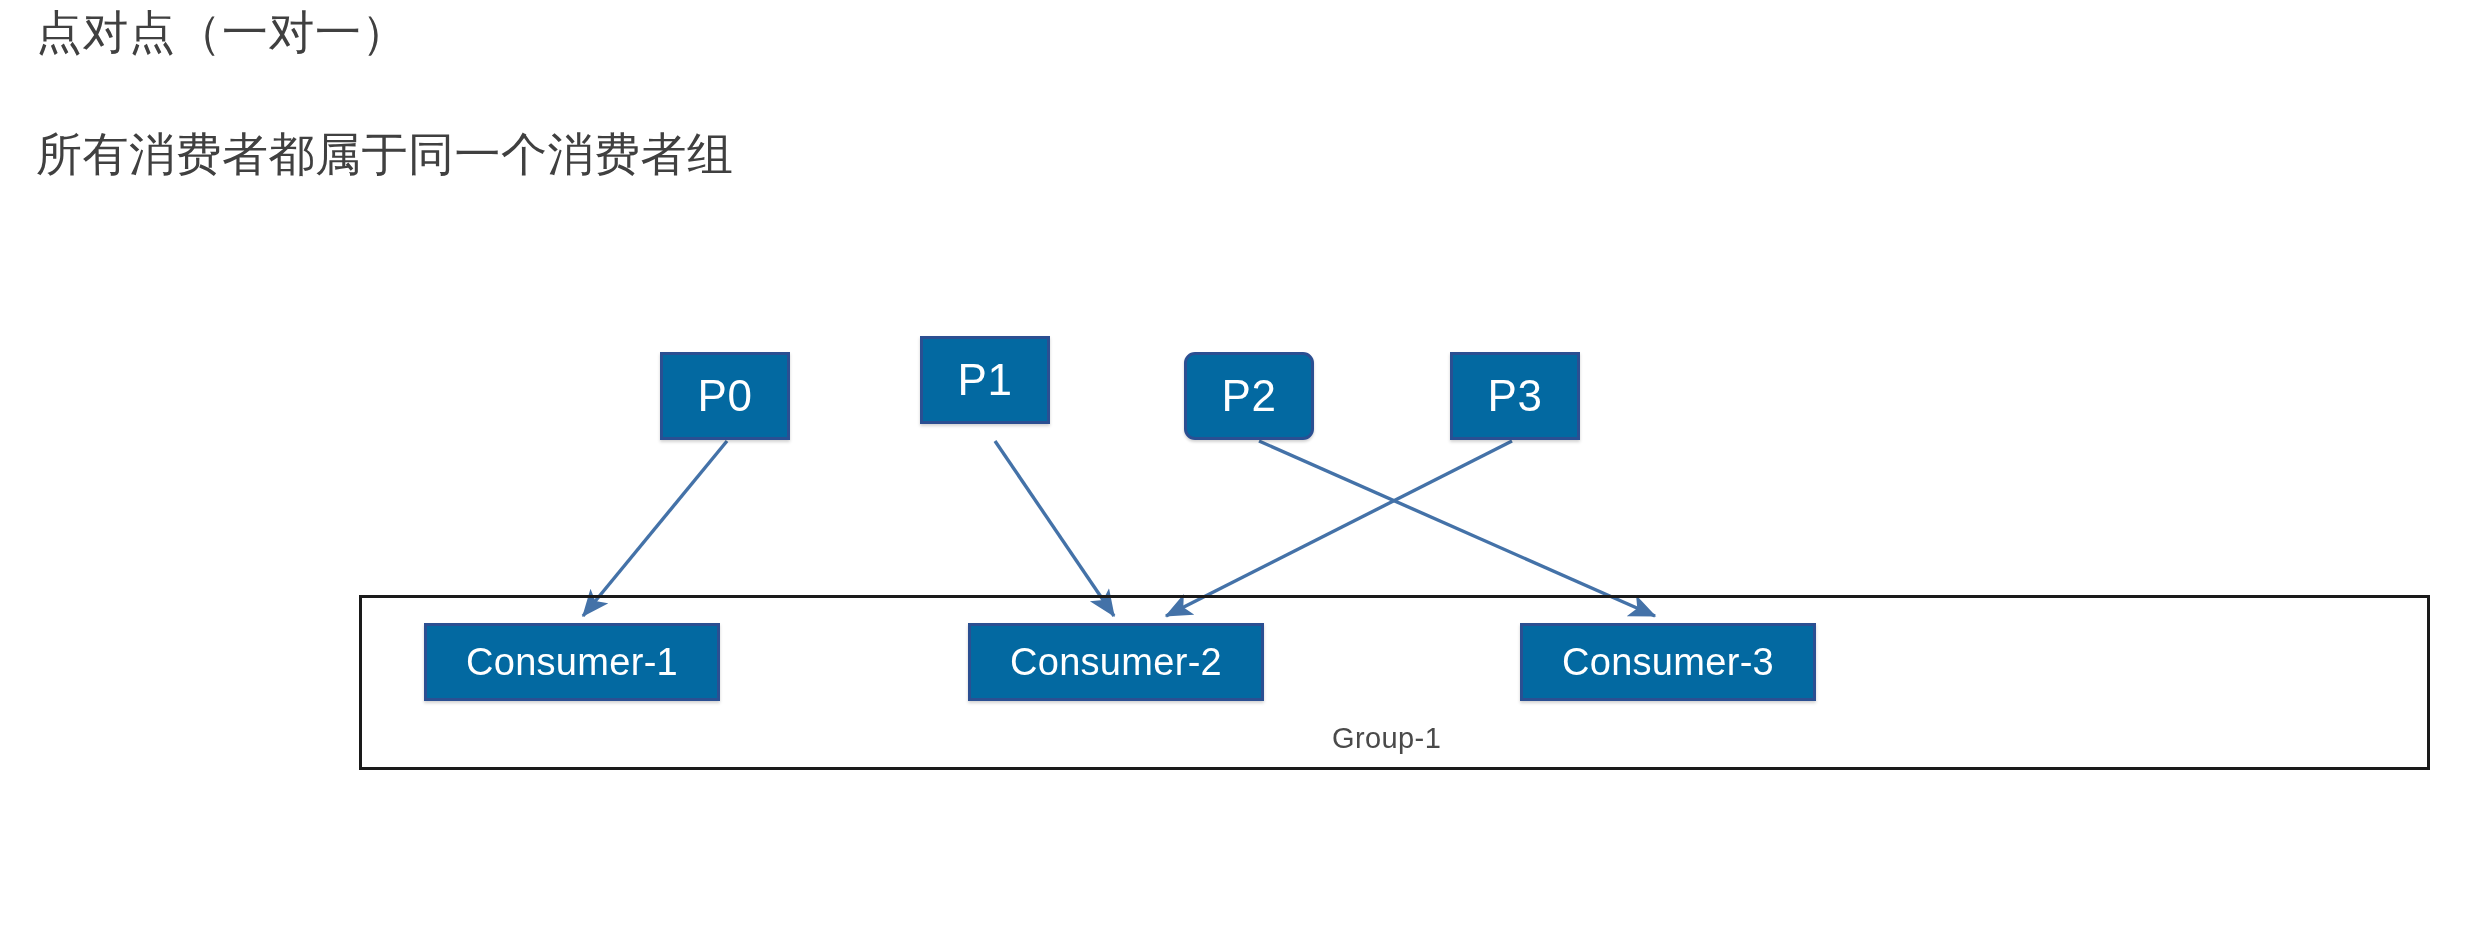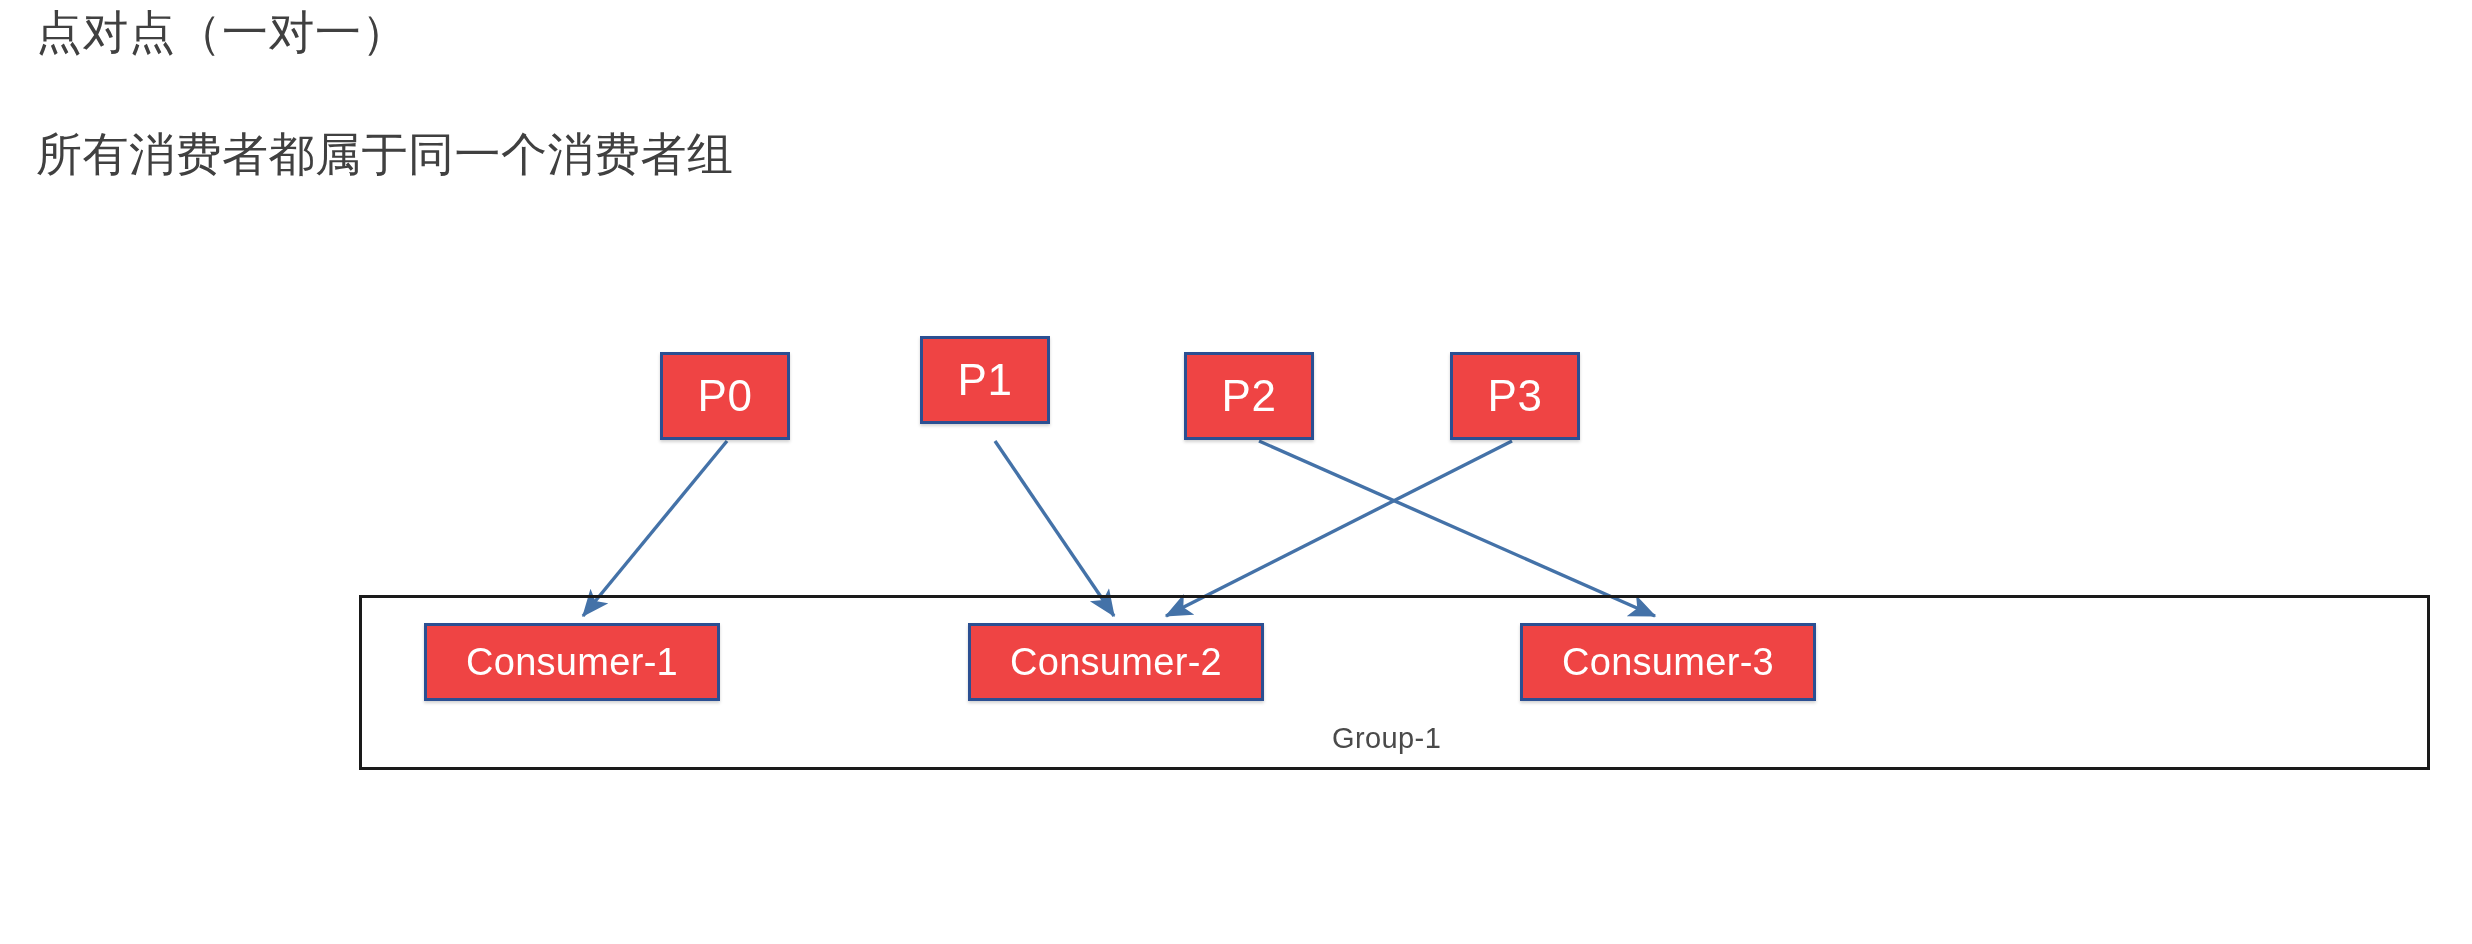--- a/index.html
+++ b/index.html
@@ -70,21 +70,21 @@
     font-size: 29px;
     color: #4a4a4a;
     white-space: nowrap;
     letter-spacing: 0.4px;
   }
 
   
   .node {
     position: absolute;
     box-sizing: border-box;
-    background: #ef4444;
+    background: #0369a1;
     border: 3px solid #2b4f92;
     color: #ffffff;
     display: flex;
     align-items: center;
     justify-content: center;
     white-space: nowrap;
     box-shadow: 0 2px 3px rgba(0,0,0,0.18);
   }
   .partition {
     width: 130px;
@@ -94,21 +94,21 @@
   }
   .consumer {
     width: 296px;
     height: 78px;
     font-size: 38px;
     letter-spacing: 0.3px;
   }
 
   #node-p0 { left: 660px;  top: 352px; }
   #node-p1 { left: 920px;  top: 336px; }
-  #node-p2 { left: 1184px; top: 352px; }
+  #node-p2 { left: 1184px; top: 352px; border-radius: 11px; }
   #node-p3 { left: 1450px; top: 352px; }
 
   #node-c1 { left: 424px;  top: 623px; }
   #node-c2 { left: 968px;  top: 623px; }
   #node-c3 { left: 1520px; top: 623px; }
 </style>
 </head>
 <body>
 
 <div id="page">

